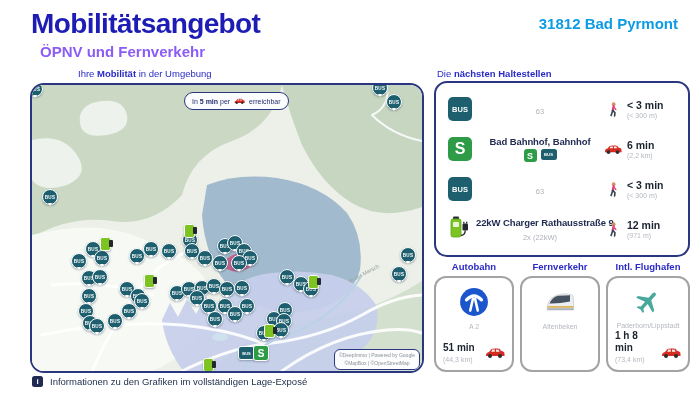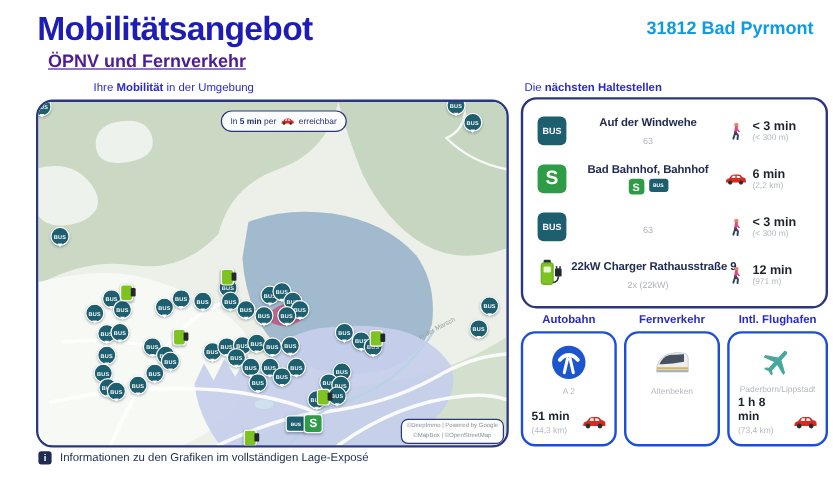--- a/index.html
+++ b/index.html
@@ -5,21 +5,21 @@
   html,body{margin:0;padding:0;}
   body{
     width:694px;height:400px;position:relative;overflow:hidden;
     background:#ffffff;font-family:"Liberation Sans",sans-serif;
     -webkit-font-smoothing:antialiased;
   }
   
   .title{position:absolute;left:31px;top:8px;font-size:28px;font-weight:800;
     color:#1d1db5;letter-spacing:-0.6px;}
   .postal{position:absolute;right:16px;top:15px;font-size:15px;font-weight:800;color:#0d9ce4;}
-  .subtitle{position:absolute;left:40px;top:43px;font-size:15px;font-weight:800;color:#4c1d95;text-decoration:underline;}
+  .subtitle{position:absolute;left:40px;top:43px;font-size:15px;font-weight:800;color:#8b5cf6;}
   .section-label{position:absolute;font-size:9.5px;color:#2a2ac6;white-space:pre;}
   .section-label b{font-weight:800;}
   .lbl-map{left:38px;top:68px;padding-left:40px;}
   .lbl-stops{left:437px;top:68px;}
 
   
   .map-panel{position:absolute;left:30px;top:83px;width:390px;height:286px;
     border:2px solid #2b3680;border-radius:14px;overflow:hidden;background:#edf0e8;}
   .map-panel svg.mapbg{position:absolute;left:0;top:0;}
   .marker-layer{position:absolute;left:0;top:0;width:100%;height:100%;}
@@ -68,21 +68,21 @@
   .ic-s12{width:13px;height:13px;background:#2e9c46;border-radius:3px;color:#fff;
     font-weight:bold;font-size:9px;display:flex;align-items:center;justify-content:center;}
   .ic-bus12{width:16px;height:11px;background:#1d5f6e;border-radius:2.5px;color:#fff;
     font-weight:bold;font-size:4.2px;display:flex;align-items:center;justify-content:center;}
 
   
   .dest-wrap{position:absolute;left:434px;top:261px;width:256px;display:flex;justify-content:space-between;}
   .dest-col{width:80px;display:flex;flex-direction:column;}
   .dest-col:last-child{width:84px;}
   .dest-label{font-size:9.5px;font-weight:800;color:#2a2ac6;text-align:center;height:12px;}
-  .dest-card{border:2px solid #1d4ed8;border-radius:12px;height:96px;margin-top:3px;
+  .dest-card{border:2px solid #a3a3a3;border-radius:12px;height:96px;margin-top:3px;
     display:flex;flex-direction:column;align-items:center;padding:8px 7px 7px;box-sizing:border-box;}
   .dest-icon{height:32px;display:flex;align-items:center;justify-content:center;}
   .dest-name{font-size:7px;color:#b4b8c0;margin-top:5px;text-align:center;min-height:8px;white-space:nowrap;}
   .dest-bottom{margin-top:auto;width:100%;display:flex;align-items:flex-end;justify-content:space-between;}
   .dest-time{font-size:10px;font-weight:800;color:#1c2430;line-height:1.2;max-width:40px;}
   .dest-dist{font-size:7px;color:#b4b8c0;margin-top:2px;white-space:nowrap;}
 
   
   .footer{position:absolute;left:32px;top:376px;display:flex;align-items:center;gap:7px;}
   .info-ic{width:11px;height:11px;background:#1f2b52;border-radius:2.5px;color:#fff;
@@ -206,21 +206,20 @@
   </div>
 </div>
 
 <div class="stops-card">
 
   <div class="stop-row">
     <div class="stop-icon-col">
         <div class="ic-bus24">BUS</div>
       </div>
     <div class="stop-main">
-      <div class="stop-name">Auf der Windwehe</div>
       <div class="stop-sub">63</div>
     </div>
     <div class="stop-right">
       <span class="mode-icon">
           <svg width="11" height="15" viewBox="0 0 12 16">
             <circle cx="6.2" cy="2.2" r="2" fill="#d98c5f"></circle>
             <path d="M6.2 4.5 L5.2 9" stroke="#e0457b" stroke-width="2.6" stroke-linecap="round"></path>
             <path d="M5.2 9 L3.4 14.6 M5.4 9 L7.6 11.6 L7.2 15" stroke="#3a4654" stroke-width="1.8" stroke-linecap="round" fill="none"></path>
             <path d="M6.4 5.4 L8.6 8" stroke="#e0457b" stroke-width="1.4" stroke-linecap="round"></path>
           </svg>

